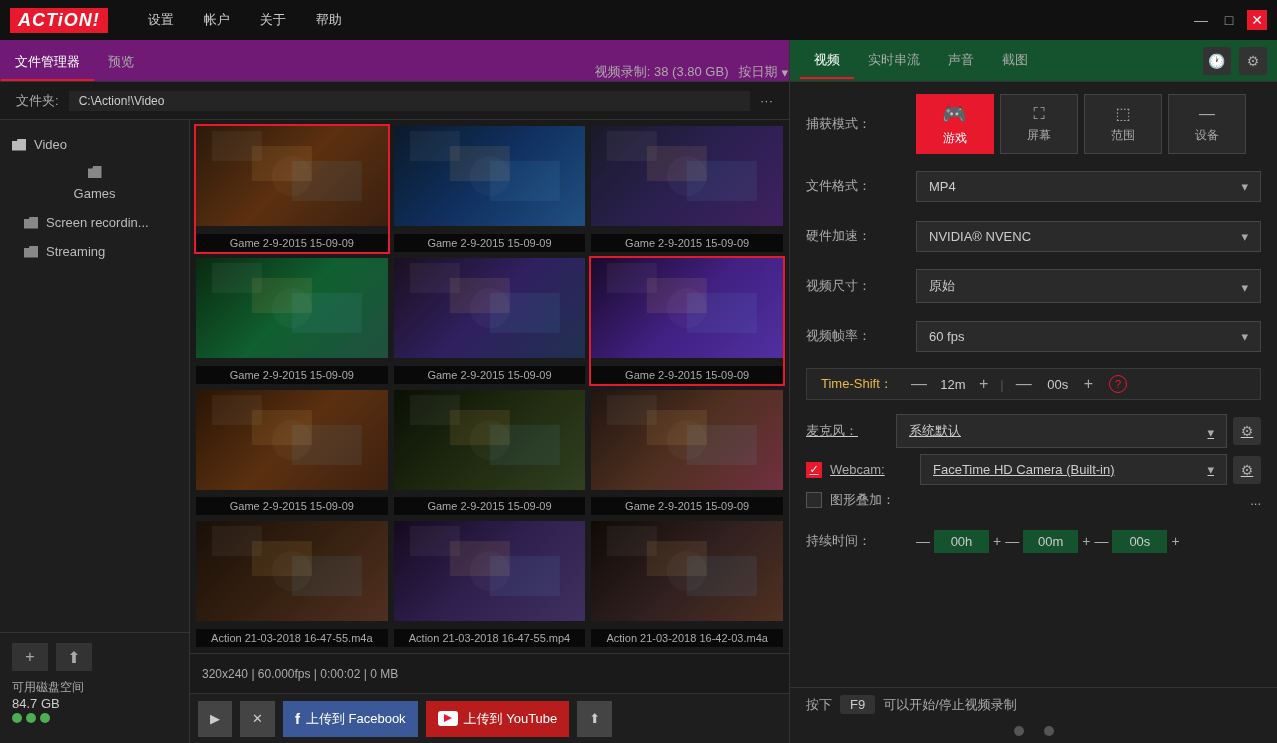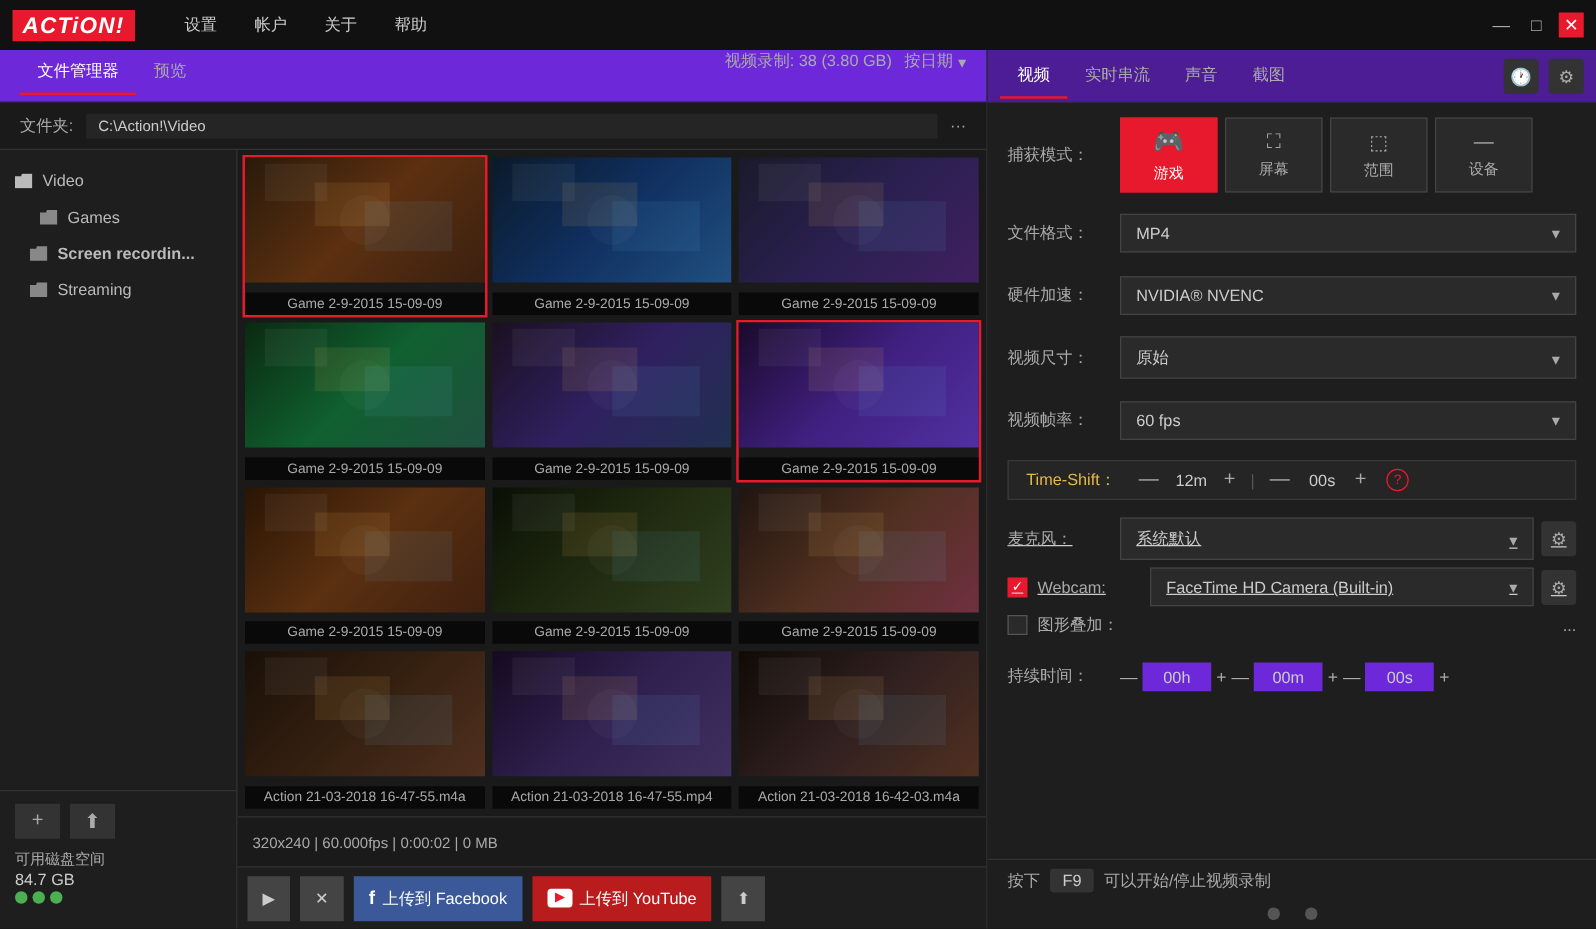--- a/index.html
+++ b/index.html
@@ -60,25 +60,25 @@
     #left-panel {
       width: 790px;
       display: flex;
       flex-direction: column;
       border-right: 1px solid #333;
     }
 
     
     #tab-bar {
       display: flex;
-      align-items: flex-start;
-      background: #6d28d9;
+      align-items: flex-end;
+      background: #701a75;
       border-bottom: 1px solid #333;
       height: 42px;
-      padding: 0 16px;
+      padding: 0 1px;
     }
     .tab {
       padding: 8px 14px;
       cursor: pointer;
       color: #aaa;
       font-size: 13px;
       border-bottom: 2px solid transparent;
     }
     .tab.active {
       color: #fff;
@@ -269,21 +269,21 @@
       width: 487px;
       background: #1e1e1e;
       display: flex;
       flex-direction: column;
     }
 
     
     #right-tabs {
       display: flex;
       align-items: center;
-      background: #4c1d95;
+      background: #14532d;
       border-bottom: 1px solid #333;
       height: 42px;
       padding: 0 10px;
     }
     .right-tab {
       padding: 8px 14px;
       cursor: pointer;
       color: #aaa;
       font-size: 13px;
       border-bottom: 2px solid transparent;
@@ -314,20 +314,21 @@
       flex: 1;
       overflow-y: auto;
       padding: 12px 16px;
     }
 
     .setting-row {
       display: flex;
       align-items: center;
       margin-bottom: 14px;
       min-height: 36px;
+      gap: 20px;
     }
     .setting-label {
       width: 90px;
       color: #aaa;
       font-size: 13px;
       flex-shrink: 0;
     }
     .setting-control {
       flex: 1;
       display: flex;
@@ -464,21 +465,21 @@
     .duration-control {
       display: flex;
       align-items: center;
       gap: 4px;
     }
     .dur-btn {
       background: none; border: none;
       color: #aaa; font-size: 14px; cursor: pointer;
     }
     .dur-value {
-      background: #6d28d9;
+      background: #14532d;
       color: #ccc;
       padding: 4px 10px;
       font-size: 13px;
       min-width: 55px;
       text-align: center;
     }
 
     
     #rec-area {
       padding: 7px 16px;
@@ -582,25 +583,25 @@
       <span class="path-dots">···</span>
     </div>
 
     <div id="content-area">
 
       <div id="sidebar">
         <div class="sidebar-item">
           <span class="folder-icon light"></span>
           <span>Video</span>
         </div>
-        <div class="sidebar-item" style="padding-left:32px;">
+        <div class="sidebar-item" style="padding-left:12px;flex-direction:column;">
           <span class="folder-icon"></span>
           <span>Games</span>
         </div>
-        <div class="sidebar-item" style="padding-left:24px;font-weight:bold;">
+        <div class="sidebar-item" style="padding-left:24px;">
           <span class="folder-icon"></span>
           <span>Screen recordin...</span>
         </div>
         <div class="sidebar-item" style="padding-left:24px;">
           <span class="folder-icon"></span>
           <span>Streaming</span>
         </div>
 
         <div class="sidebar-bottom">
           <div class="sidebar-add-btns">

